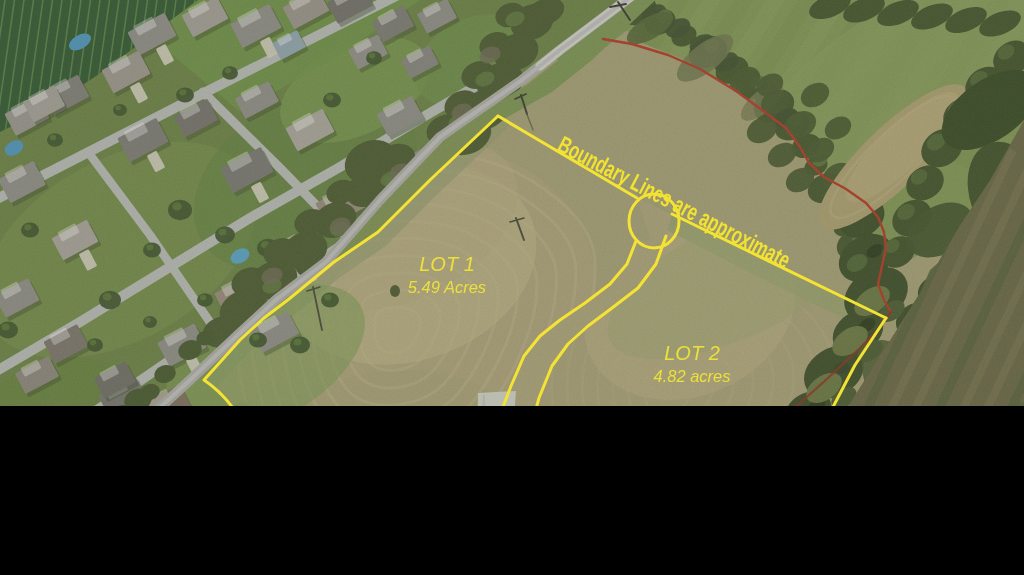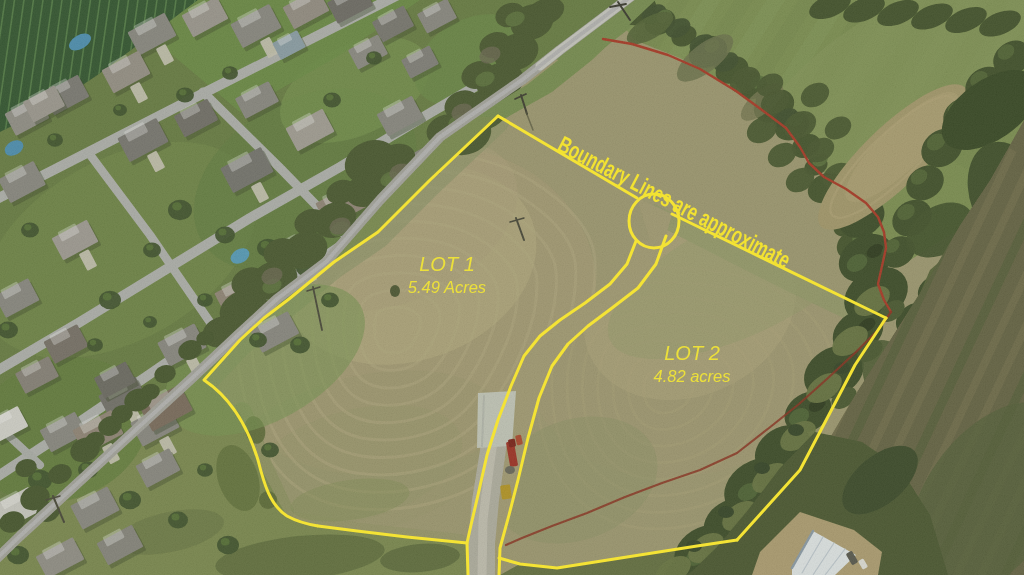--- a/index.html
+++ b/index.html
@@ -1,17 +1,17 @@
 <!DOCTYPE html>
 <html><head>
 <meta charset="utf-8">
 <title>Aerial Lot Map</title>
 <style>
   html, body { margin: 0; padding: 0; background: #000; }
-  #stage { width: 1024px; height: 575px; overflow: hidden; position: relative; }
+  #stage { width: 1024px; height: 406px; overflow: hidden; position: relative; }
   svg { display: block; }
 </style>
 </head>
 <body>
 
 <div id="stage">
 <svg width="1024" height="575" viewBox="0 0 1024 575">
 <defs>
 <filter id="grain" x="0" y="0" width="100%" height="100%">
           <feTurbulence type="fractalNoise" baseFrequency="0.9" numOctaves="2" result="n"></feTurbulence>

